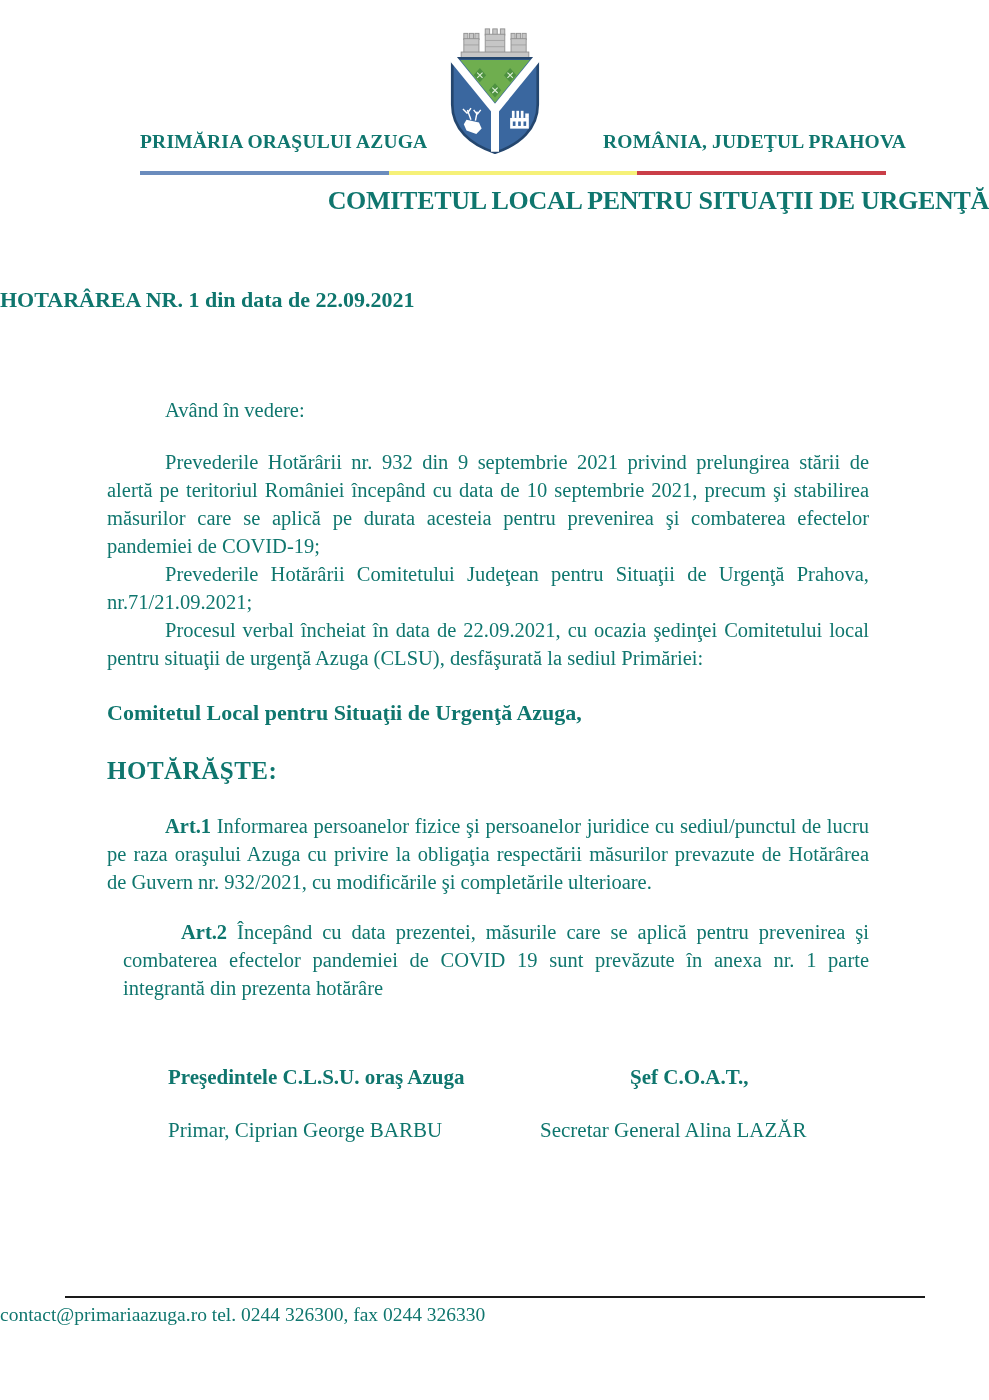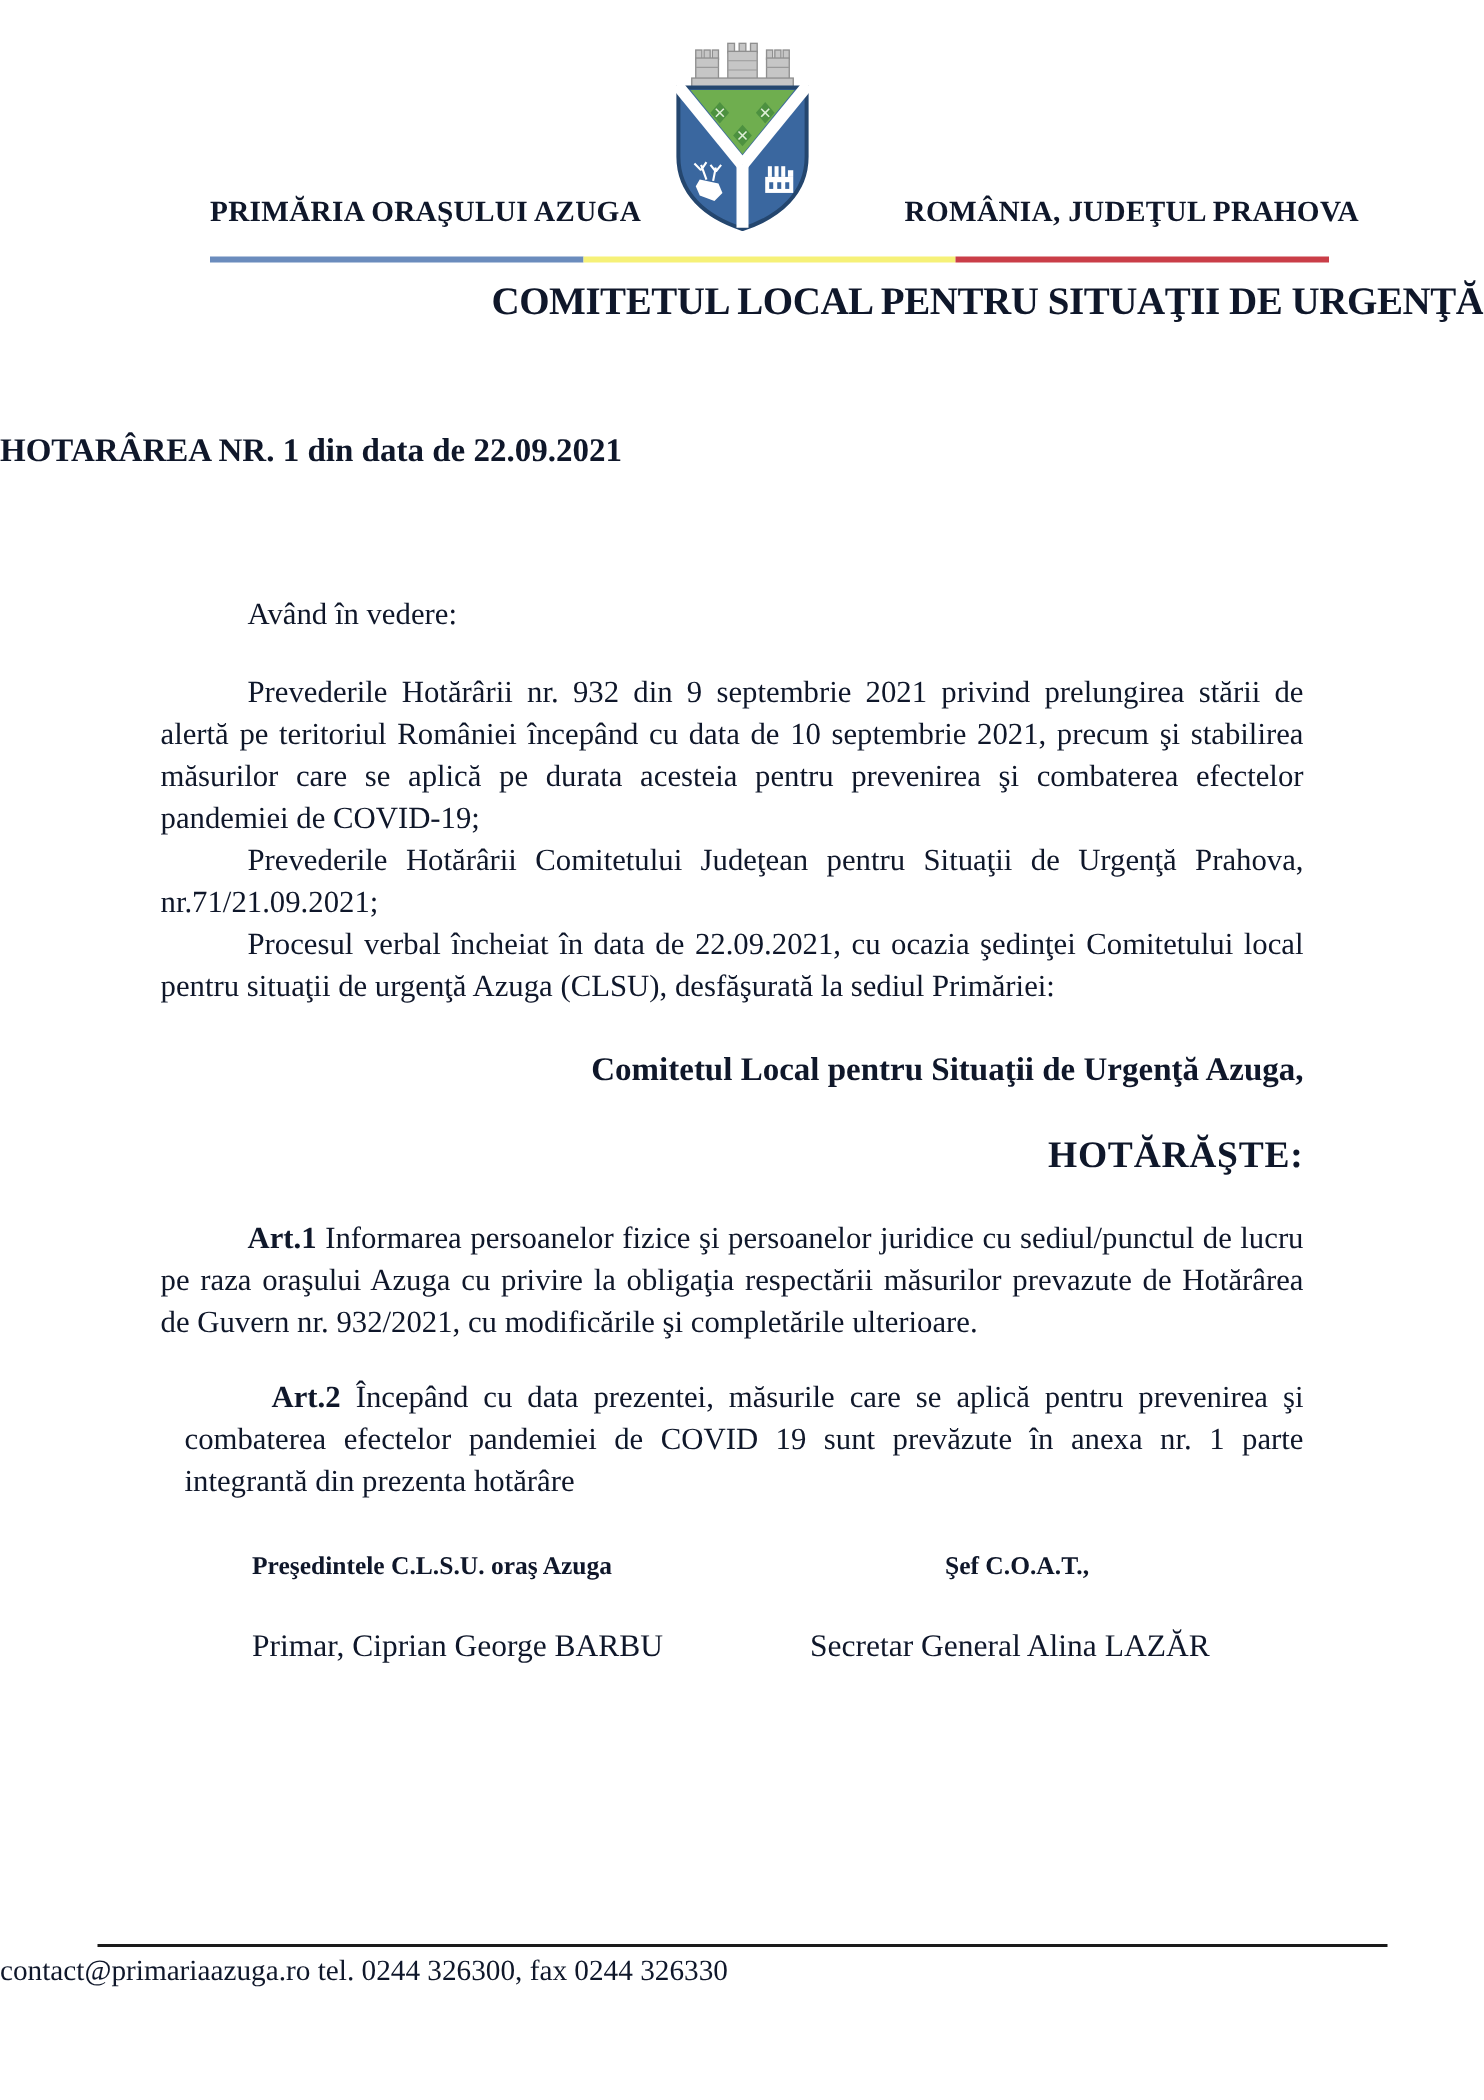--- a/index.html
+++ b/index.html
@@ -1,21 +1,21 @@
 <!DOCTYPE html>
 <html><head>
 <meta charset="utf-8">
 <style>
   html,body{margin:0;padding:0;background:#ffffff;}
   .page{
     position:relative;
     width:989px;height:1400px;
     background:#ffffff;
     font-family:"Liberation Serif","DejaVu Serif",serif;
-    color:#0f172a;
+    color:#0f766e;
     overflow:hidden;
   }
   
   .hdr{position:absolute;top:0;left:0;width:100%;height:186px;}
   .crest{position:absolute;left:50%;top:28px;transform:translateX(-50%);}
   .hdr-label{
     position:absolute;top:131px;
     font-weight:bold;font-size:19.5px;letter-spacing:.2px;
     white-space:nowrap;
   }
@@ -42,30 +42,30 @@
   }
   
   .body{
     position:absolute;top:396px;left:0;width:918px;
     padding:0 49px 0 107px;box-sizing:border-box;
     font-size:20.5px;line-height:28px;
   }
   .body p{margin:0;}
   .intro{text-indent:58px;margin-bottom:24px !important;}
   .para{text-align:justify;text-indent:58px;}
-  .center-bold{text-align:right;font-weight:bold;}
+  .center-bold{text-align:left;font-weight:bold;}
   .committee{font-size:22px;line-height:30px;margin-top:26px !important;}
   .decides{font-size:25px;line-height:30px;margin-top:28px !important;letter-spacing:.5px;}
   .article{margin-top:26px !important;}
   .article.second{margin-top:22px !important;margin-left:16px;}
   .art-label{font-weight:bold;}
   .art-label::after{content:" ";}
   
   .sig-row{position:relative;height:28px;}
-  .sig-row.first{margin-top:28px;font-weight:bold;font-size:17px;}
+  .sig-row.first{margin-top:61px;font-weight:bold;font-size:21px;}
   .sig-row.second{margin-top:25px;font-size:21px;}
   .sig-left{position:absolute;left:61px;white-space:nowrap;}
   .sig-right-a{position:absolute;left:523px;white-space:nowrap;}
   .sig-right-b{position:absolute;left:433px;white-space:nowrap;}
   
   .ftr{position:absolute;top:1296px;left:0;width:100%;font-size:19.5px;line-height:28px;}
   .ftr-rule{width:860px;margin:0 auto 3px auto;border:none;border-top:2px solid #1a1a1a;}
 </style>
 </head>
 <body>

